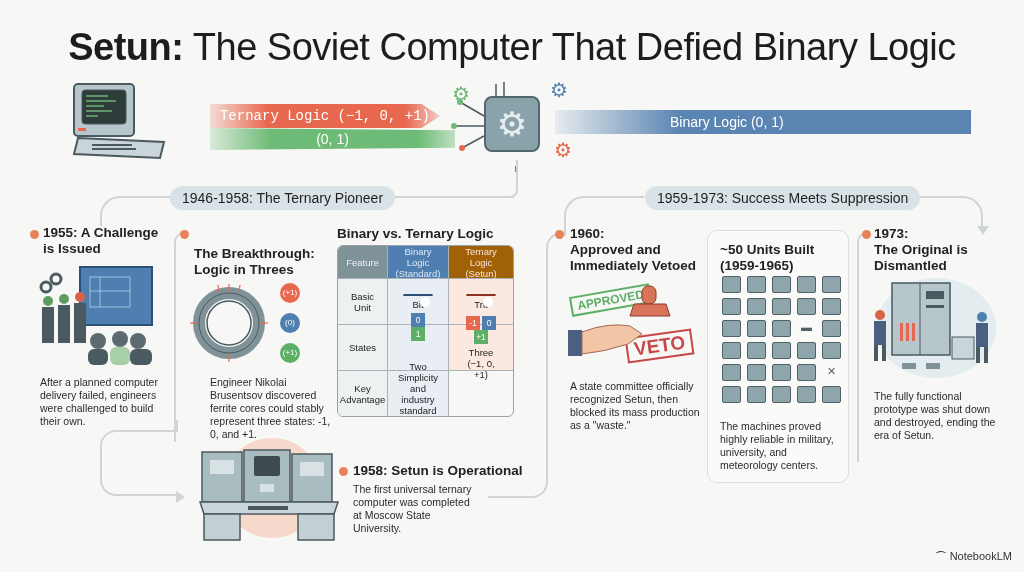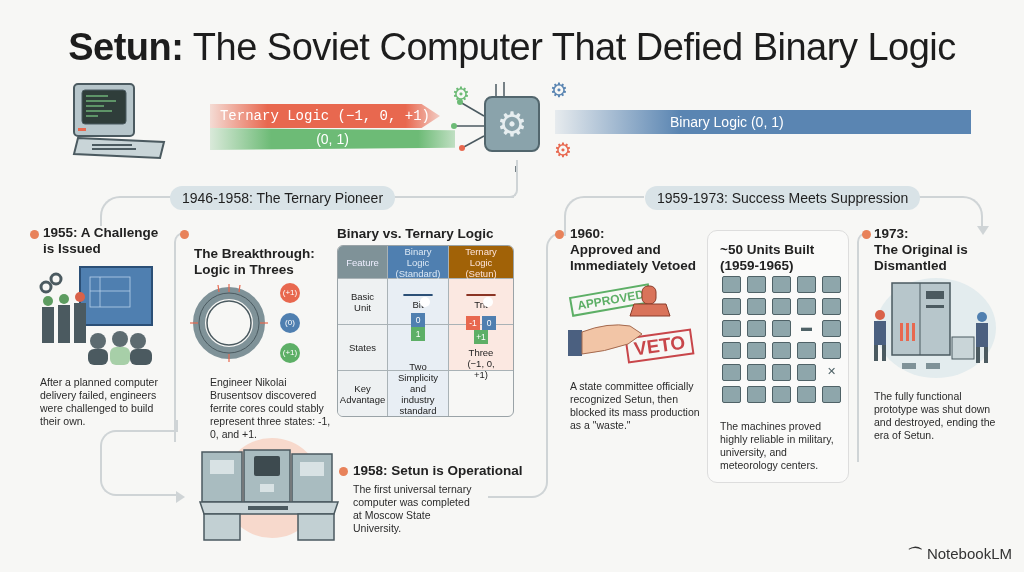--- a/index.html
+++ b/index.html
@@ -41,21 +41,21 @@
   .toggle::after { content: ""; position: absolute; right: 2px; top: 2px; width: 10px; height: 10px; border-radius: 50%; background: #fff; }
   .sq { display: inline-block; width: 14px; height: 14px; font-size: 8.5px; line-height: 14px; color: #fff; margin: 0 1px; }
 
   .circle-badge { position: absolute; width: 20px; height: 20px; border-radius: 50%; color: #fff; font-size: 8px; text-align: center; line-height: 20px; }
 
   .card-units { position: absolute; left: 707px; top: 230px; width: 142px; height: 253px; border: 1px solid #ddd; border-radius: 10px; background: #fafaf9; }
   .unit-grid { position: absolute; left: 722px; top: 276px; display: grid; grid-template-columns: repeat(5, 19px); gap: 5px 6px; }
   .unit { width: 19px; height: 17px; background: #8ea6ab; border: 1px solid #4f6267; border-radius: 2px; position: relative; font-size: 11px; line-height: 15px; text-align: center; color: #4f6267; }
   .unit.special { background: transparent; border: none; }
 
-  .footer-logo { position: absolute; right: 12px; bottom: 8px; font-size: 15px; color: #333; }
+  .footer-logo { position: absolute; right: 12px; bottom: 8px; font-size: 11px; color: #333; }
 </style>
 </head>
 <body>
 
 <div class="title">
   <b>Setun:</b>
   <span class="rest">The Soviet Computer That Defied Binary Logic</span>
 </div>
 
 <svg class="computer-icon" viewBox="0 0 100 80">

